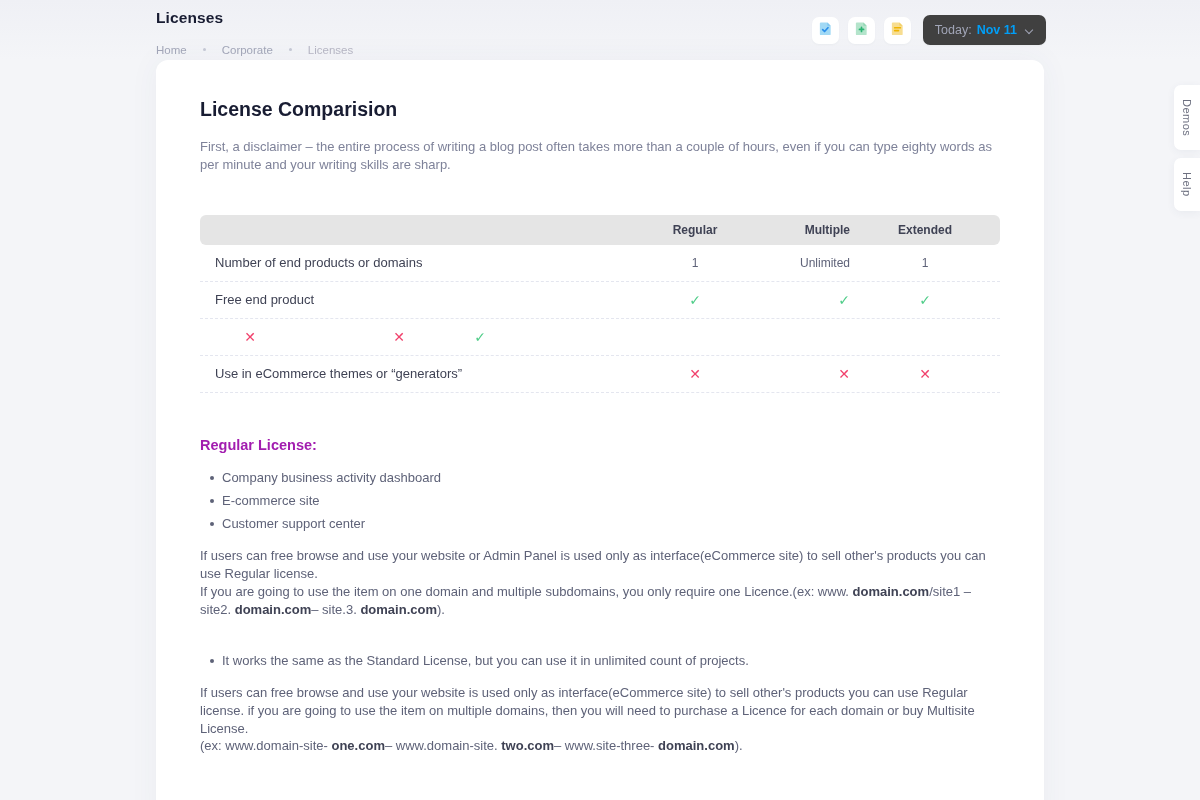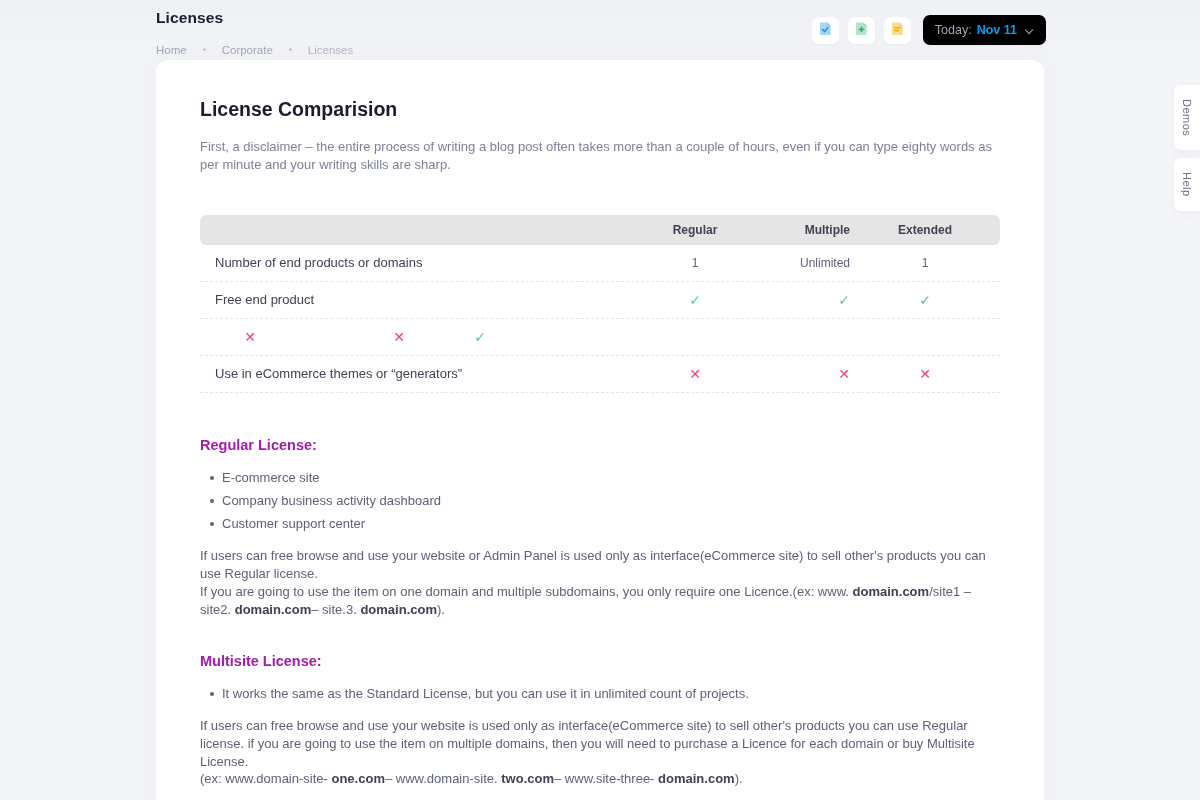--- a/index.html
+++ b/index.html
@@ -24,21 +24,21 @@
 
   .topbar-right { display:flex; align-items:center; gap:9px; margin-right:-2px; }
   .icon-btn {
     width:27px; height:27px; border:none; border-radius:7px; background:#ffffff;
     display:flex; align-items:center; justify-content:center; cursor:pointer;
     box-shadow:0 1px 2px rgba(56,71,109,.04);
   }
   .icon-btn svg { width:15px; height:15px; }
   .date-btn {
     margin-left:3px; height:30px; padding:0 12px; border:none; border-radius:7px;
-    background:#000000; display:flex; align-items:center; gap:5px; cursor:pointer;
+    background:#404040; display:flex; align-items:center; gap:5px; cursor:pointer;
     font-family:"Liberation Sans",sans-serif; font-size:12.5px;
     box-shadow:0 1px 2px rgba(56,71,109,.04);
   }
   .date-label { color:#a1a5b7; }
   .date-value { color:#009ef7; font-weight:700; }
   .chev { width:8px; height:8px; margin-left:4px; position:relative; }
   .chev::before {
     content:""; position:absolute; left:0; top:1px; width:5px; height:5px;
     border-right:1.6px solid #a1a5b7; border-bottom:1.6px solid #a1a5b7;
     transform:rotate(45deg);
@@ -176,28 +176,27 @@
           <div class="t-col2"><span class="mark mark-cross">✕</span></div>
           <div class="t-col3"><span class="mark mark-cross">✕</span></div>
         </div>
       </div>
   </div>
 
   <div id="sections">
       <div class="section">
         <h3>Regular License:</h3>
         <ul>
+          <li>Company business activity dashboard</li>
           <li>E-commerce site</li>
-          <li>Company business activity dashboard</li>
           <li>Customer support center</li>
         </ul>
         <p><span>If users can free browse and use your website or Admin Panel is used only as interface(eCommerce site) to sell other's products you can use Regular license.</span><br><span>If you are going to use the item on one domain and multiple subdomains, you only require one Licence.(ex: www. </span><strong>domain.com</strong><span>/site1 – site2. </span><strong>domain.com</strong><span>– site.3. </span><strong>domain.com</strong><span>).</span></p>
       </div>
       <div class="section">
-        <h3>Multisite License:</h3>
         <ul>
           <li>It works the same as the Standard License, but you can use it in unlimited count of projects.</li>
         </ul>
         <p><span>If users can free browse and use your website is used only as interface(eCommerce site) to sell other's products you can use Regular license. if you are going to use the item on multiple domains, then you will need to purchase a Licence for each domain or buy Multisite License.</span><br><span>(ex: www.domain-site- </span><strong>one.com</strong><span>– www.domain-site. </span><strong>two.com</strong><span>– www.site-three- </span><strong>domain.com</strong><span>).</span></p>
       </div>
     </div>
 </div>
 
 <div class="side-tabs">
     <button class="side-tab">Demos</button>

